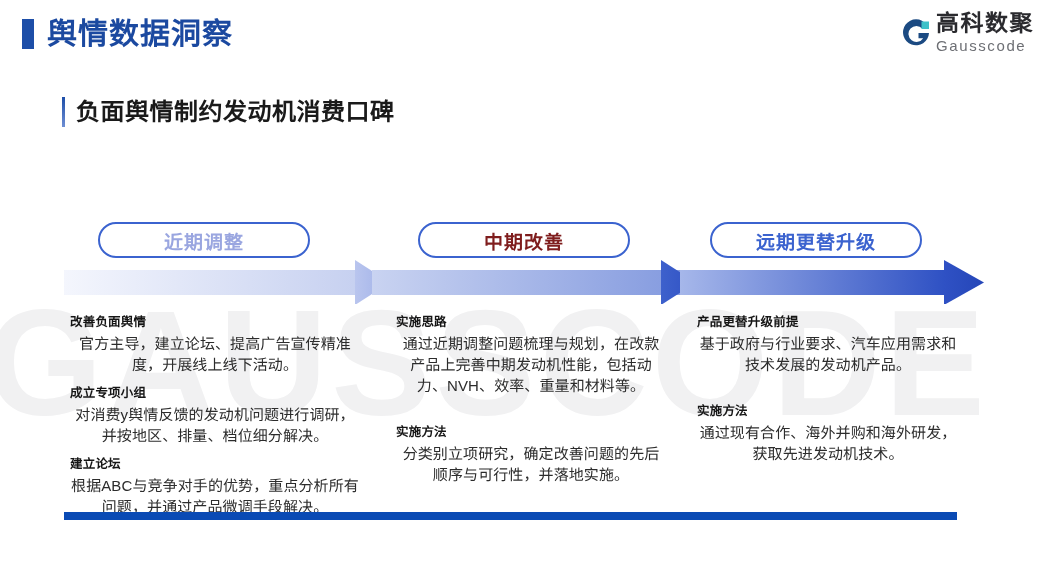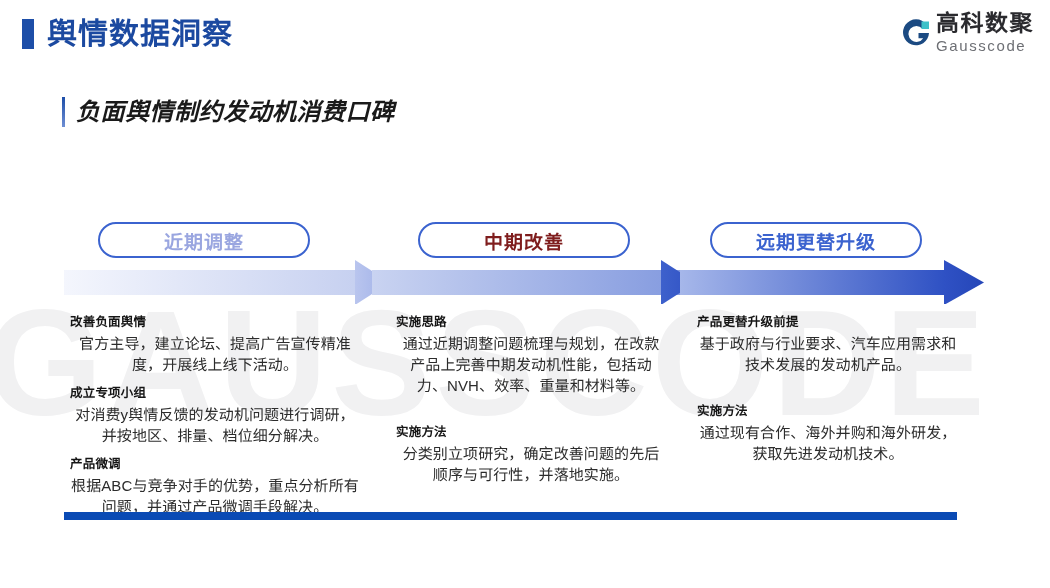--- a/index.html
+++ b/index.html
@@ -111,21 +111,20 @@
   }
 
   
   .lead {
     position: absolute;
     left: 62px;
     top: 95px;
     width: 900px;
     padding-left: 14px;
     z-index: 4;
-    font-style: italic;
   }
 
   .lead::before {
     content: "";
     position: absolute;
     left: 0;
     top: 2px;
     bottom: 2px;
     width: 3px;
     background: linear-gradient(to bottom, #1d4ea8 0%, #6f8fd4 100%);
@@ -320,21 +319,21 @@
     <div class="col col-1">
       <div class="blk">
         <div class="blk-title">改善负面舆情</div>
         <div class="blk-body">官方主导，建立论坛、提高广告宣传精准度，开展线上线下活动。</div>
       </div>
       <div class="blk">
         <div class="blk-title">成立专项小组</div>
         <div class="blk-body">对消费y舆情反馈的发动机问题进行调研，并按地区、排量、档位细分解决。</div>
       </div>
       <div class="blk">
-        <div class="blk-title">产品微调</div>
+        <div class="blk-title">建立论坛</div>
         <div class="blk-body">根据ABC与竞争对手的优势，重点分析所有问题，并通过产品微调手段解决。</div>
       </div>
     </div>
 
     <div class="col col-2">
       <div class="blk">
         <div class="blk-title">实施思路</div>
         <div class="blk-body">通过近期调整问题梳理与规划，在改款产品上完善中期发动机性能，包括动力、NVH、效率、重量和材料等。</div>
       </div>
       <div class="blk gap">

